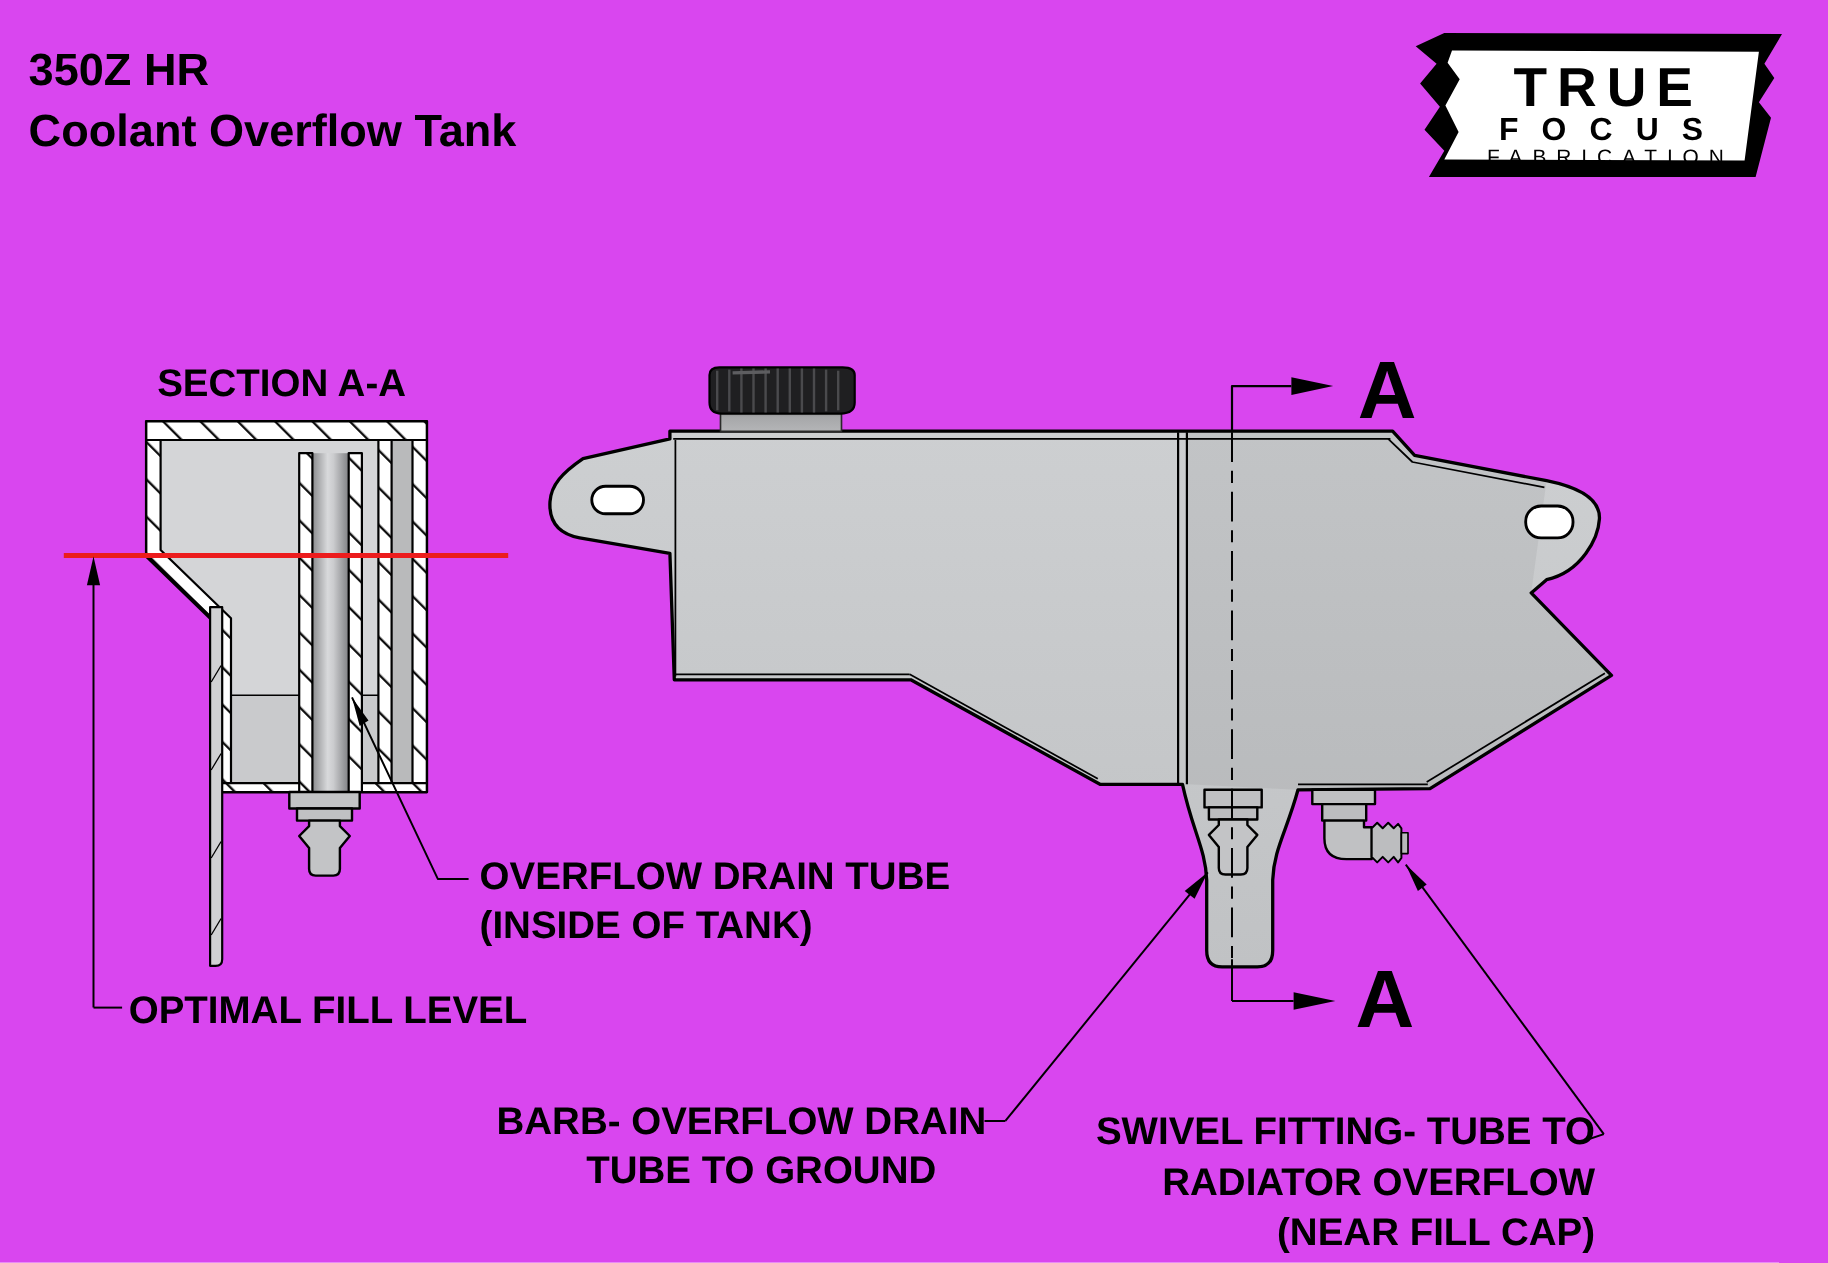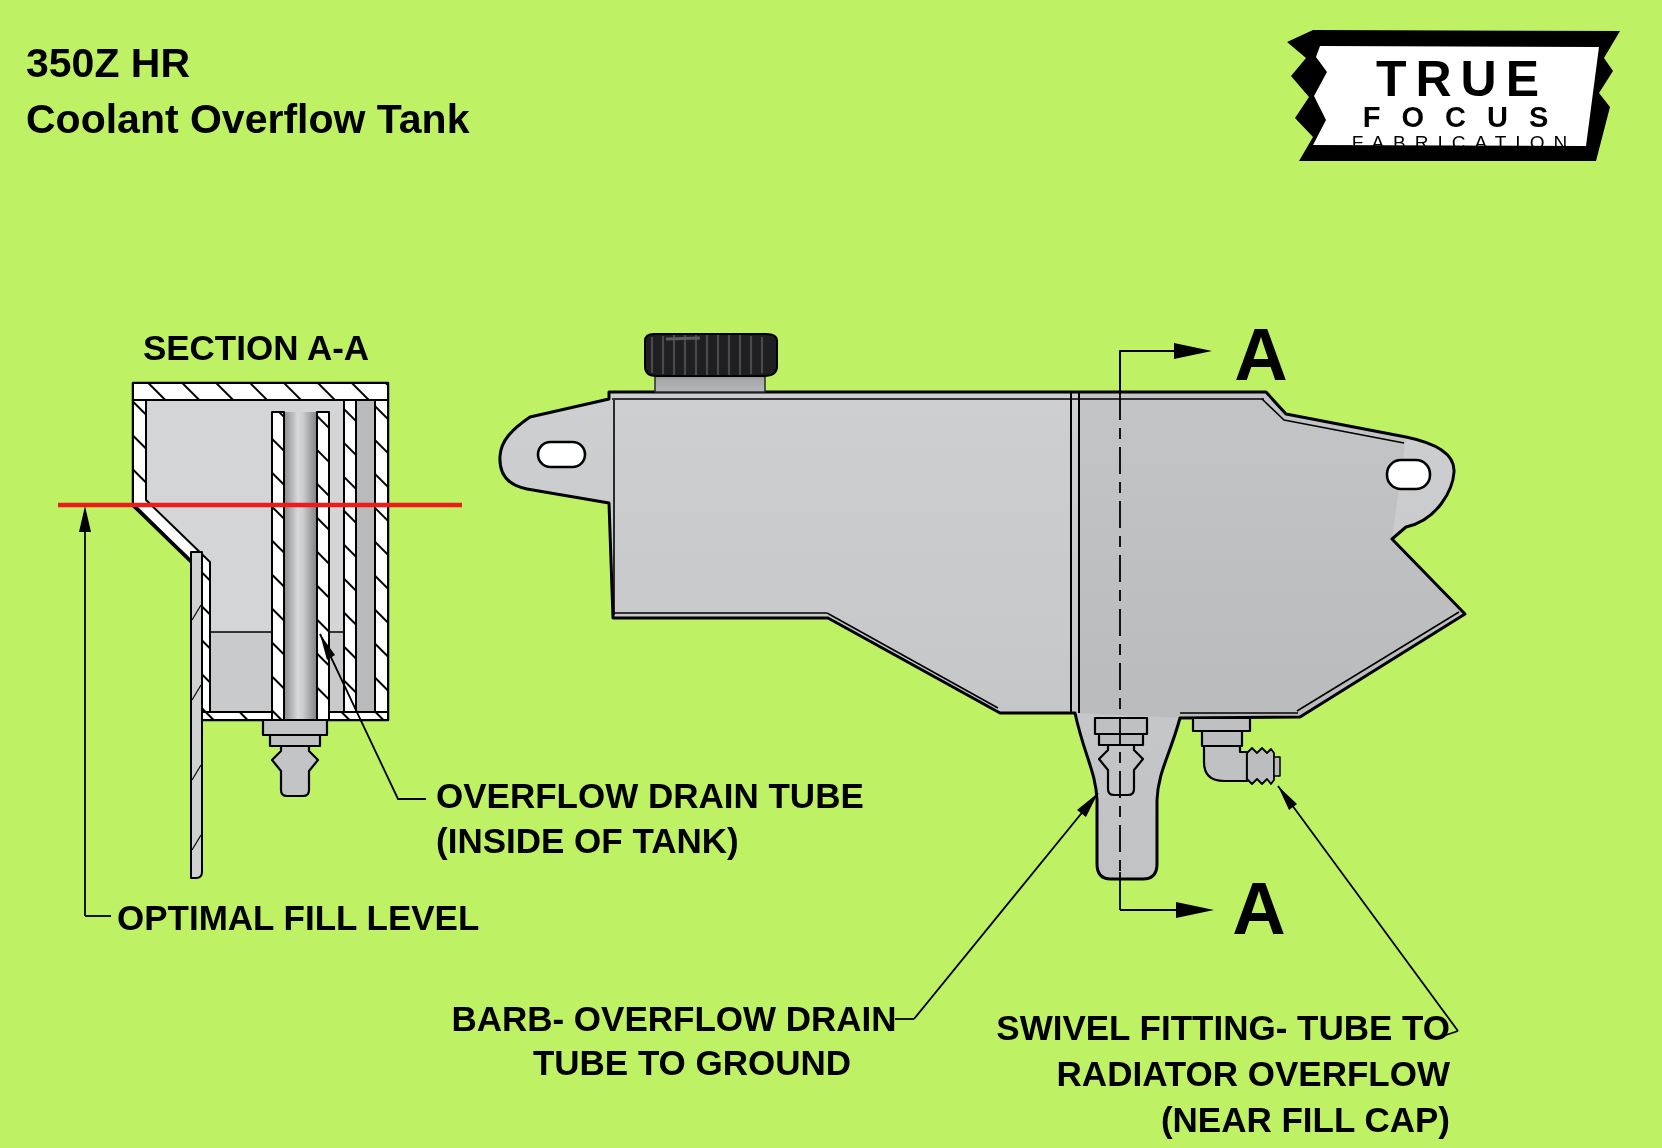--- a/index.html
+++ b/index.html
@@ -1,16 +1,16 @@
 <!DOCTYPE html>
 <html><head>
 <meta charset="utf-8">
 <style>
   html,body{margin:0;padding:0;background:#ffffff;}
-  .canvas{position:relative;width:1662px;height:1148px;background:#bef264;overflow:hidden;
+  .canvas{position:relative;width:1662px;height:1148px;background:#d946ef;overflow:hidden;
           font-family:"Liberation Sans",sans-serif;}
   svg{display:block;}
   svg text{fill:#000;}
   .t-title{font-family:"Liberation Sans",sans-serif;font-weight:700;font-size:41px;}
   .t-label{font-family:"Liberation Sans",sans-serif;font-weight:700;font-size:35px;}
   .t-marker{font-family:"Liberation Sans",sans-serif;font-weight:700;font-size:74px;}
   .t-logo1{font-family:"Liberation Sans",sans-serif;font-weight:700;font-size:50px;letter-spacing:9px;}
   .t-logo2{font-family:"Liberation Sans",sans-serif;font-weight:700;font-size:29px;letter-spacing:21px;}
   .t-logo3{font-family:"Liberation Sans",sans-serif;font-weight:400;font-size:19px;letter-spacing:9px;}
   .ln{stroke:#000;fill:none;}

